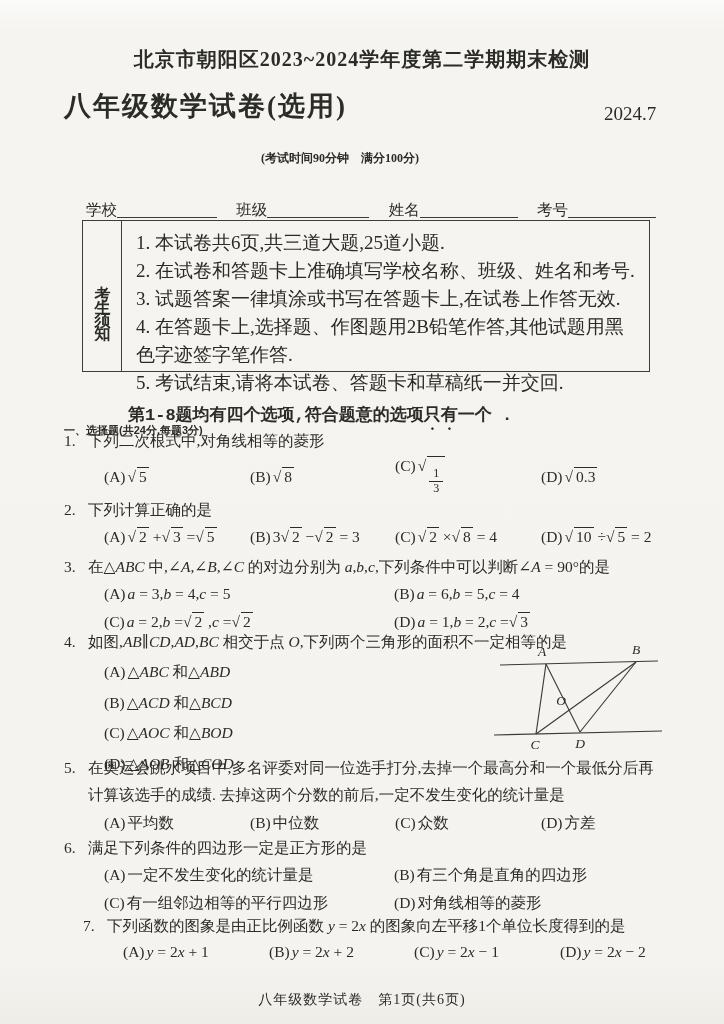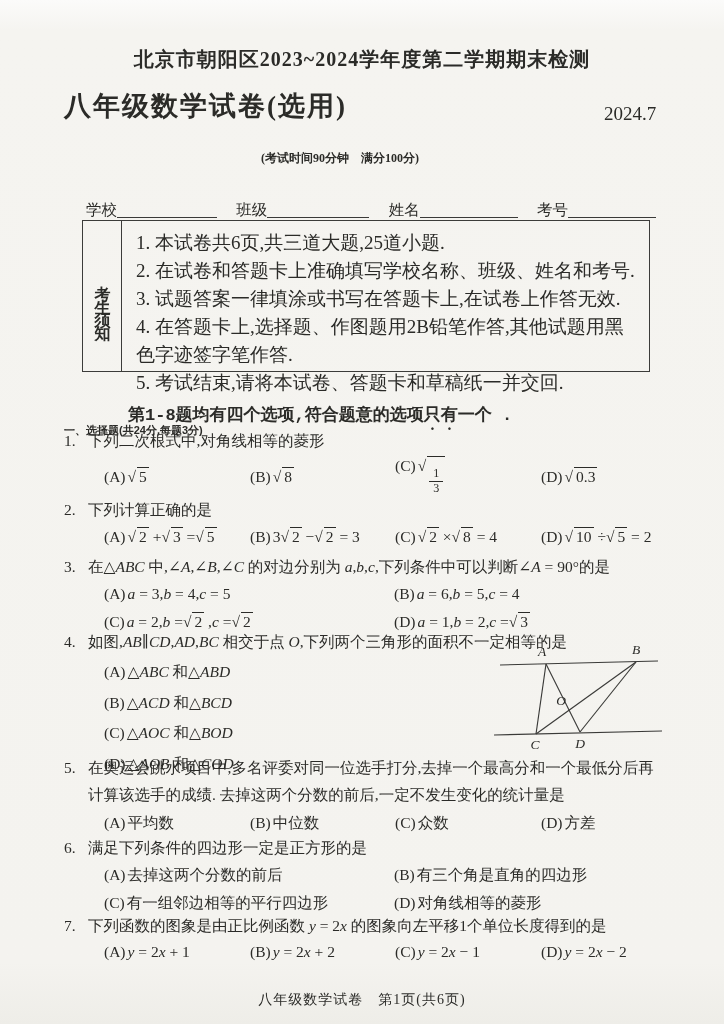--- a/index.html
+++ b/index.html
@@ -29,21 +29,21 @@
   .nside{width:38px;border-right:1.2px solid #3c3c3a;display:flex;align-items:center;justify-content:center;}
   .nside-label{writing-mode:vertical-rl;text-orientation:upright;letter-spacing:13px;font-size:16px;font-weight:bold;padding-top:6px;}
   .nitems{flex:1;padding:8px 10px 0 14px;font-size:19px;line-height:28px;}
   
   .sec-head{left:64px;top:378px;font-family:"Liberation Sans","DejaVu Sans",sans-serif;font-size:11px;font-weight:bold;margin-top:45px;}
   .sec-note{left:98px;top:403px;font-family:Liberation Mono, monospace;font-size:17px;font-weight:bold;margin-left:30px;}
   .emph{text-emphasis:filled dot;-webkit-text-emphasis:filled dot;text-emphasis-position:under left;-webkit-text-emphasis-position:under;}
   
   .qblock{left:64px;width:600px;font-size:15.5px;}
   .q1{top:428px;} .q2{top:497px;} .q3{top:554px;} .q4{top:629px;}
-  .q5{top:754px;} .q6{top:835px;} .q7{top:913px;}
+  .q5{top:754px;} .q6{top:835px;} .q7{top:913px;margin-left:19px;}
   .stem{line-height:25px;padding-left:24px;text-indent:-24px;}
   .qnum{display:inline-block;width:24px;text-indent:0;}
   .opt-row4{display:grid;grid-template-columns:146px 145px 146px auto;padding-left:40px;margin-top:5px;align-items:center;}
   .q1 .opt-row4{min-height:42px;margin-top:2px;}
   .opt-col2{display:grid;grid-template-columns:290px auto;padding-left:40px;line-height:27px;margin-top:1px;}
   .opt-list{padding-left:40px;line-height:30.5px;margin-top:3px;width:360px;}
   .olab{margin-right:2px;}
   
   .omath i, .stem i{font-style:italic;}
   .sqrt{white-space:nowrap;}
@@ -164,21 +164,21 @@
       <span class="opt"><span class="olab">(A)</span><span>平均数</span></span>
       <span class="opt"><span class="olab">(B)</span><span>中位数</span></span>
       <span class="opt"><span class="olab">(C)</span><span>众数</span></span>
       <span class="opt"><span class="olab">(D)</span><span>方差</span></span>
     </div>
   </div>
 
   <div class="abs qblock q6">
     <div class="stem"><span class="qnum">6.</span><span>满足下列条件的四边形一定是正方形的是</span></div>
     <div class="opt-col2">
-      <span class="opt"><span class="olab">(A)</span><span>去掉这两个分数的前后</span></span>
+      <span class="opt"><span class="olab">(A)</span><span>一定不发生变化的统计量是</span></span>
       <span class="opt"><span class="olab">(B)</span><span>有三个角是直角的四边形</span></span>
     </div>
     <div class="opt-col2">
       <span class="opt"><span class="olab">(C)</span><span>有一组邻边相等的平行四边形</span></span>
       <span class="opt"><span class="olab">(D)</span><span>对角线相等的菱形</span></span>
     </div>
   </div>
 
   <div class="abs qblock q7">
     <div class="stem"><span class="qnum">7.</span><span class="omath">下列函数的图象是由正比例函数 <i>y</i> = 2<i>x</i> 的图象向左平移1个单位长度得到的是</span></div>

